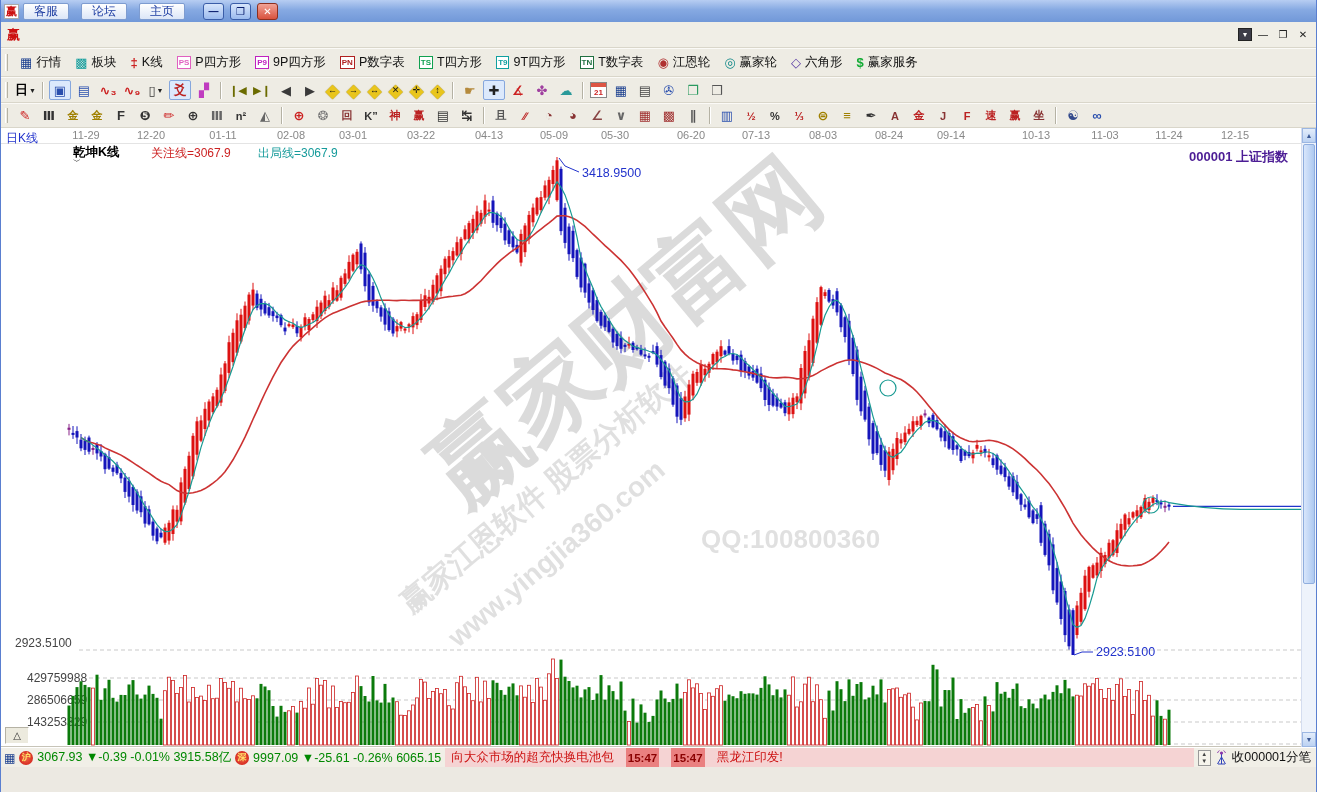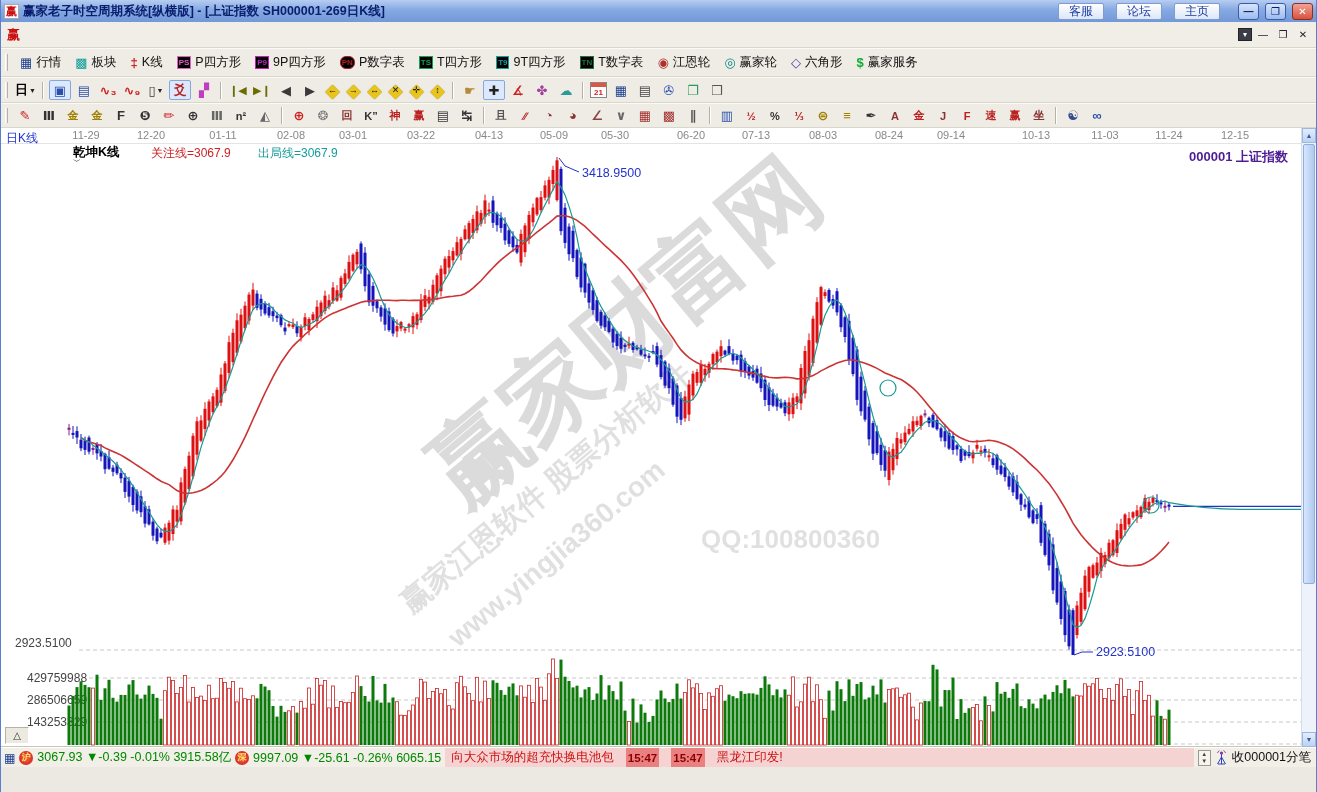--- a/index.html
+++ b/index.html
@@ -22,21 +22,21 @@
   .mwin.dark{background:#3c3c48;color:#fff;border:1px solid #222;width:14px;height:13px;font-size:8px}
   
   .toolbar{background:#eeece4;display:flex;align-items:center;padding:0 2px;border-top:1px solid #fbfaf7;border-bottom:1px solid #d9d6ca}
   .t1{height:29px;flex:0 0 29px}
   .t2{height:26px;flex:0 0 26px}
   .t3{height:25px;flex:0 0 25px}
   .grip{width:3px;height:65%;border-left:1px solid #fff;border-right:1px solid #b5b2a4;margin:0 5px 0 2px}
   .tsep{width:2px;height:17px;border-left:1px solid #b5b2a4;border-right:1px solid #fff;margin:0 4px}
   .tb1{display:inline-flex;align-items:center;gap:4px;padding:0 7px;height:24px;font-size:12.5px;color:#111;cursor:default}
   .ticn{font-size:13px;font-weight:bold;line-height:1}
-  .tbadge{font-size:8px;font-weight:bold;border:1px solid;padding:0 1px;background:#000000;line-height:11px}
+  .tbadge{font-size:8px;font-weight:bold;border:1px solid;padding:0 1px;background:#ffffff;line-height:11px}
   .tb{min-width:22px;height:20px;display:inline-flex;align-items:center;justify-content:center;gap:1px;border:1px solid transparent;border-radius:2px;font-size:13px;font-weight:bold;margin:0 1px;cursor:default}
   .tb.active{background:#dce9fc;border-color:#86a7dd}
   .tb .caret{font-size:7px;color:#222;font-weight:normal}
   .tb.small{font-size:11px}
   .dia{width:19px;height:19px;position:relative;display:inline-flex;align-items:center;justify-content:center;margin:0 1px}
   .dia .dbg{position:absolute;color:#e9c51c;font-size:19px;line-height:19px;text-shadow:0 0 1px #8a7300}
   .dia .darrow{position:relative;font-size:9px;font-weight:bold;color:#1a1a1a;z-index:1}
   .cal{width:17px;height:16px;border:1px solid #888;background:#fff;display:inline-flex;align-items:flex-end;justify-content:center;font-size:8px;font-weight:bold;color:#cc2222;position:relative;margin:0 2px}
   .cal::before{content:"";position:absolute;top:0;left:0;right:0;height:4px;background:#d54}
   
@@ -68,21 +68,20 @@
   .sgrip{width:3px;height:16px;border-left:1px solid #fff;border-right:1px solid #b5b2a4}
   .status-text{flex:1;height:19px;line-height:18px;padding:0 6px;color:#111;font-size:12.5px;white-space:nowrap;overflow:hidden;box-shadow:inset 1px 1px 0 #b9b6aa, inset -1px -1px 0 #fff}
 </style>
 </head>
 <body>
 
 <div class="app">
 
   <div class="titlebar">
     <span class="tlogo">赢</span>
-    <span class="ttext">赢家老子时空周期系统[纵横版] - [上证指数  SH000001-269日K线]</span>
     <span id="quickLinks"><span class="qlink">客服</span><span class="qlink">论坛</span><span class="qlink">主页</span></span>
     <span class="wbtn">—</span>
     <span class="wbtn">❐</span>
     <span class="wbtn close">✕</span>
   </div>
 
   <div class="menubar">
     <span class="mlogo">赢</span>
     <span class="mspacer"></span>
     <span class="mwin dark">▾</span>
@@ -107,21 +106,21 @@
       </span>
       <span class="tb1">
         <span class="tbadge" style="color: rgb(224, 96, 192); border-color: rgb(224, 96, 192);">PS</span>
         <span>P四方形</span>
       </span>
       <span class="tb1">
         <span class="tbadge" style="color: rgb(192, 32, 192); border-color: rgb(192, 32, 192);">P9</span>
         <span>9P四方形</span>
       </span>
       <span class="tb1">
-        <span class="tbadge" style="color: rgb(176, 32, 32); border-color: rgb(176, 32, 32); border-radius: 6px;">PN</span>
+        <span class="tbadge" style="color: rgb(176, 32, 32); border-color: rgb(176, 32, 32);">PN</span>
         <span>P数字表</span>
       </span>
       <span class="tb1">
         <span class="tbadge" style="color: rgb(16, 160, 80); border-color: rgb(16, 160, 80);">TS</span>
         <span>T四方形</span>
       </span>
       <span class="tb1">
         <span class="tbadge" style="color: rgb(16, 160, 160); border-color: rgb(16, 160, 160);">T9</span>
         <span>9T四方形</span>
       </span>

